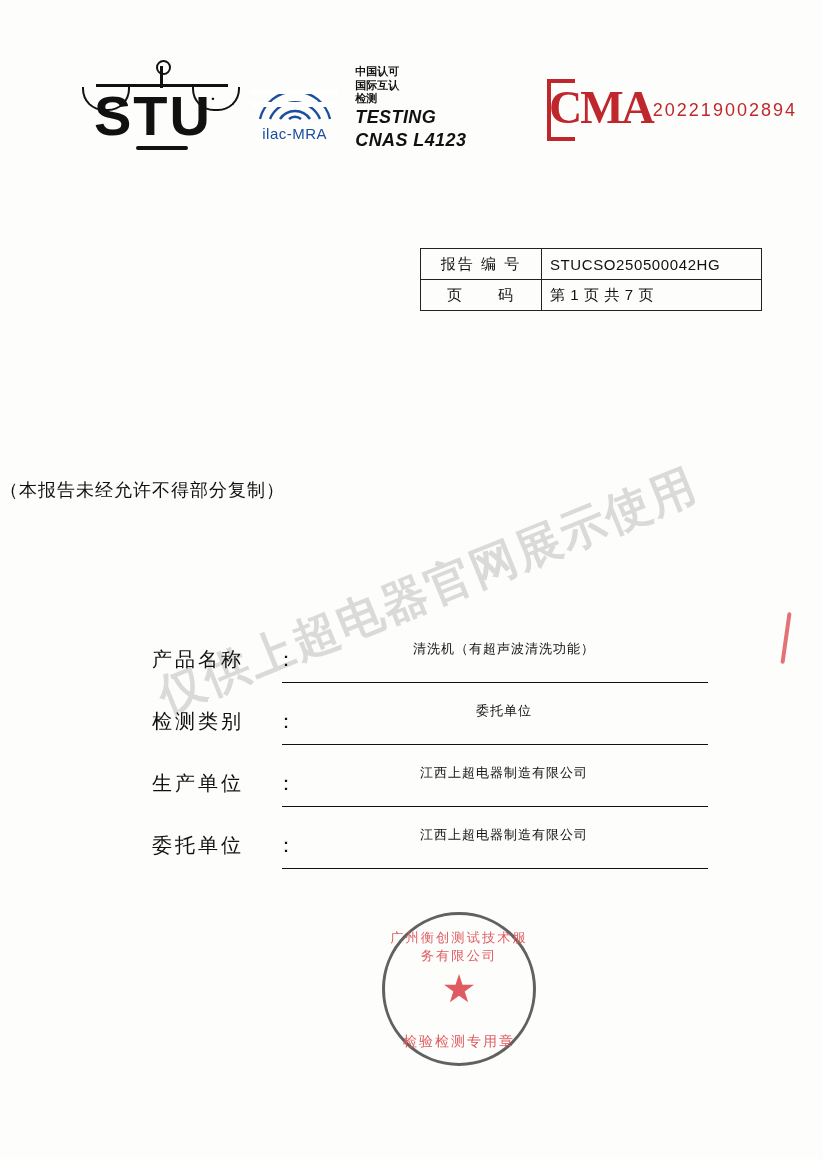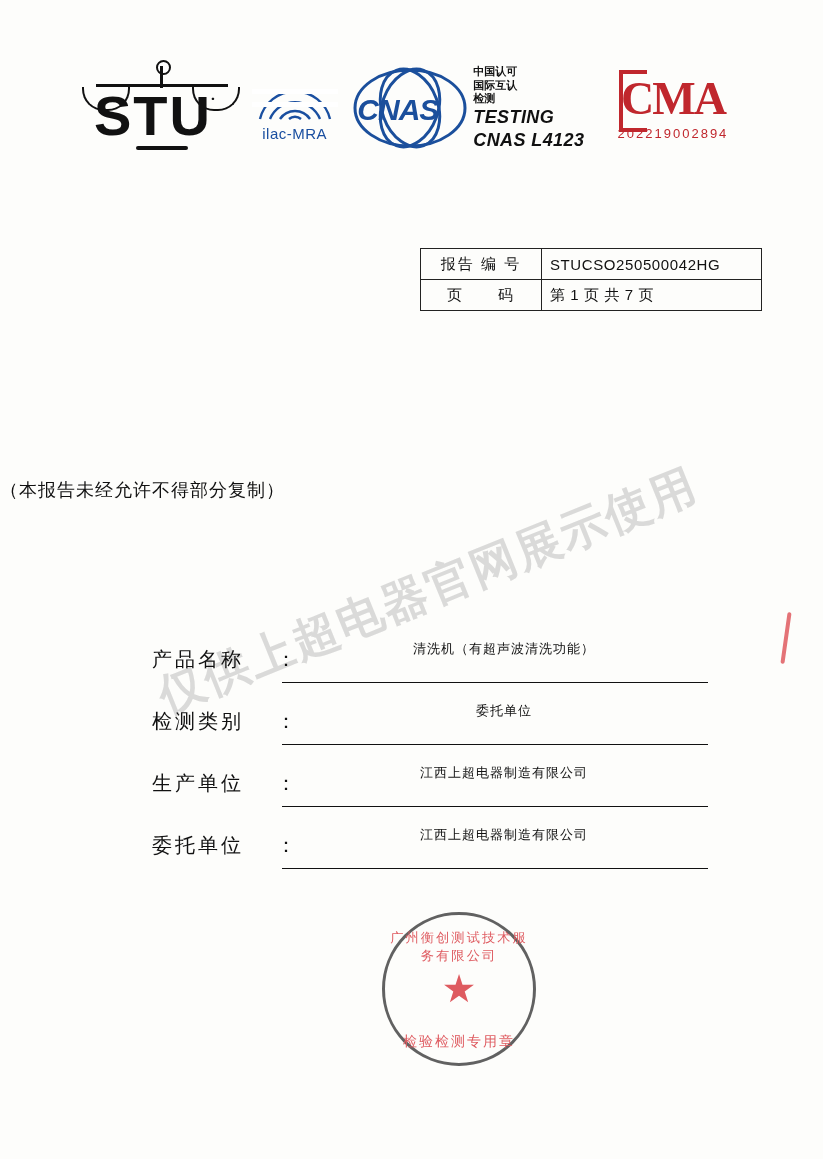--- a/index.html
+++ b/index.html
@@ -161,21 +161,21 @@
     letter-spacing: 0.4px;
     font-style: italic;
   }
 
   
   .logo-cma {
     position: relative;
     width: 150px;
     height: 92px;
     display: flex;
-    flex-direction: column;
+    flex-direction: row;
     align-items: center;
     justify-content: center;
   }
   .logo-cma .cma-word {
     font-family: "Liberation Serif", serif;
     font-weight: bold;
     font-size: 46px;
     color: #c0272d;
     letter-spacing: -2px;
     line-height: 1;
@@ -186,21 +186,21 @@
     left: -2px;
     top: -6px;
     width: 24px;
     height: 54px;
     border: 4px solid #c0272d;
     border-right: none;
   }
   .logo-cma .cma-num {
     margin-top: 4px;
     font-family: "Liberation Sans", sans-serif;
-    font-size: 13px;
+    font-size: 18px;
     color: #c0272d;
     letter-spacing: 2px;
   }
 
   
   .report-table {
     position: absolute;
     top: 248px;
     left: 420px;
     width: 342px;
@@ -408,30 +408,20 @@
           <path d="M28 44 A18 18 0 0 1 58 44"></path>
           <path d="M37 44 A9 9 0 0 1 49 44"></path>
         </g>
         <rect x="0" y="14" width="86" height="5" fill="#ffffff"></rect>
         <rect x="0" y="27" width="86" height="5" fill="#ffffff"></rect>
       </svg>
       <div class="ilac-text">ilac-MRA</div>
     </div>
 
     <div class="logo-cnas">
-      <div class="mark">
-        <svg width="118" height="86" viewBox="0 0 118 86" aria-hidden="true">
-          <g fill="none" stroke="#1b4f9c" stroke-width="3">
-            <ellipse cx="59" cy="43" rx="55" ry="38"></ellipse>
-            <ellipse cx="59" cy="43" rx="28" ry="40" transform="rotate(-20 59 43)"></ellipse>
-            <ellipse cx="59" cy="43" rx="28" ry="40" transform="rotate(20 59 43)"></ellipse>
-          </g>
-        </svg>
-        <div class="cnas-word">CNAS</div>
-      </div>
       <div class="cn-lines">
         <div>中国认可</div>
         <div>国际互认</div>
         <div>检测</div>
         <div class="en">TESTING</div>
         <div class="en">CNAS L4123</div>
       </div>
     </div>
 
     <div class="logo-cma">

